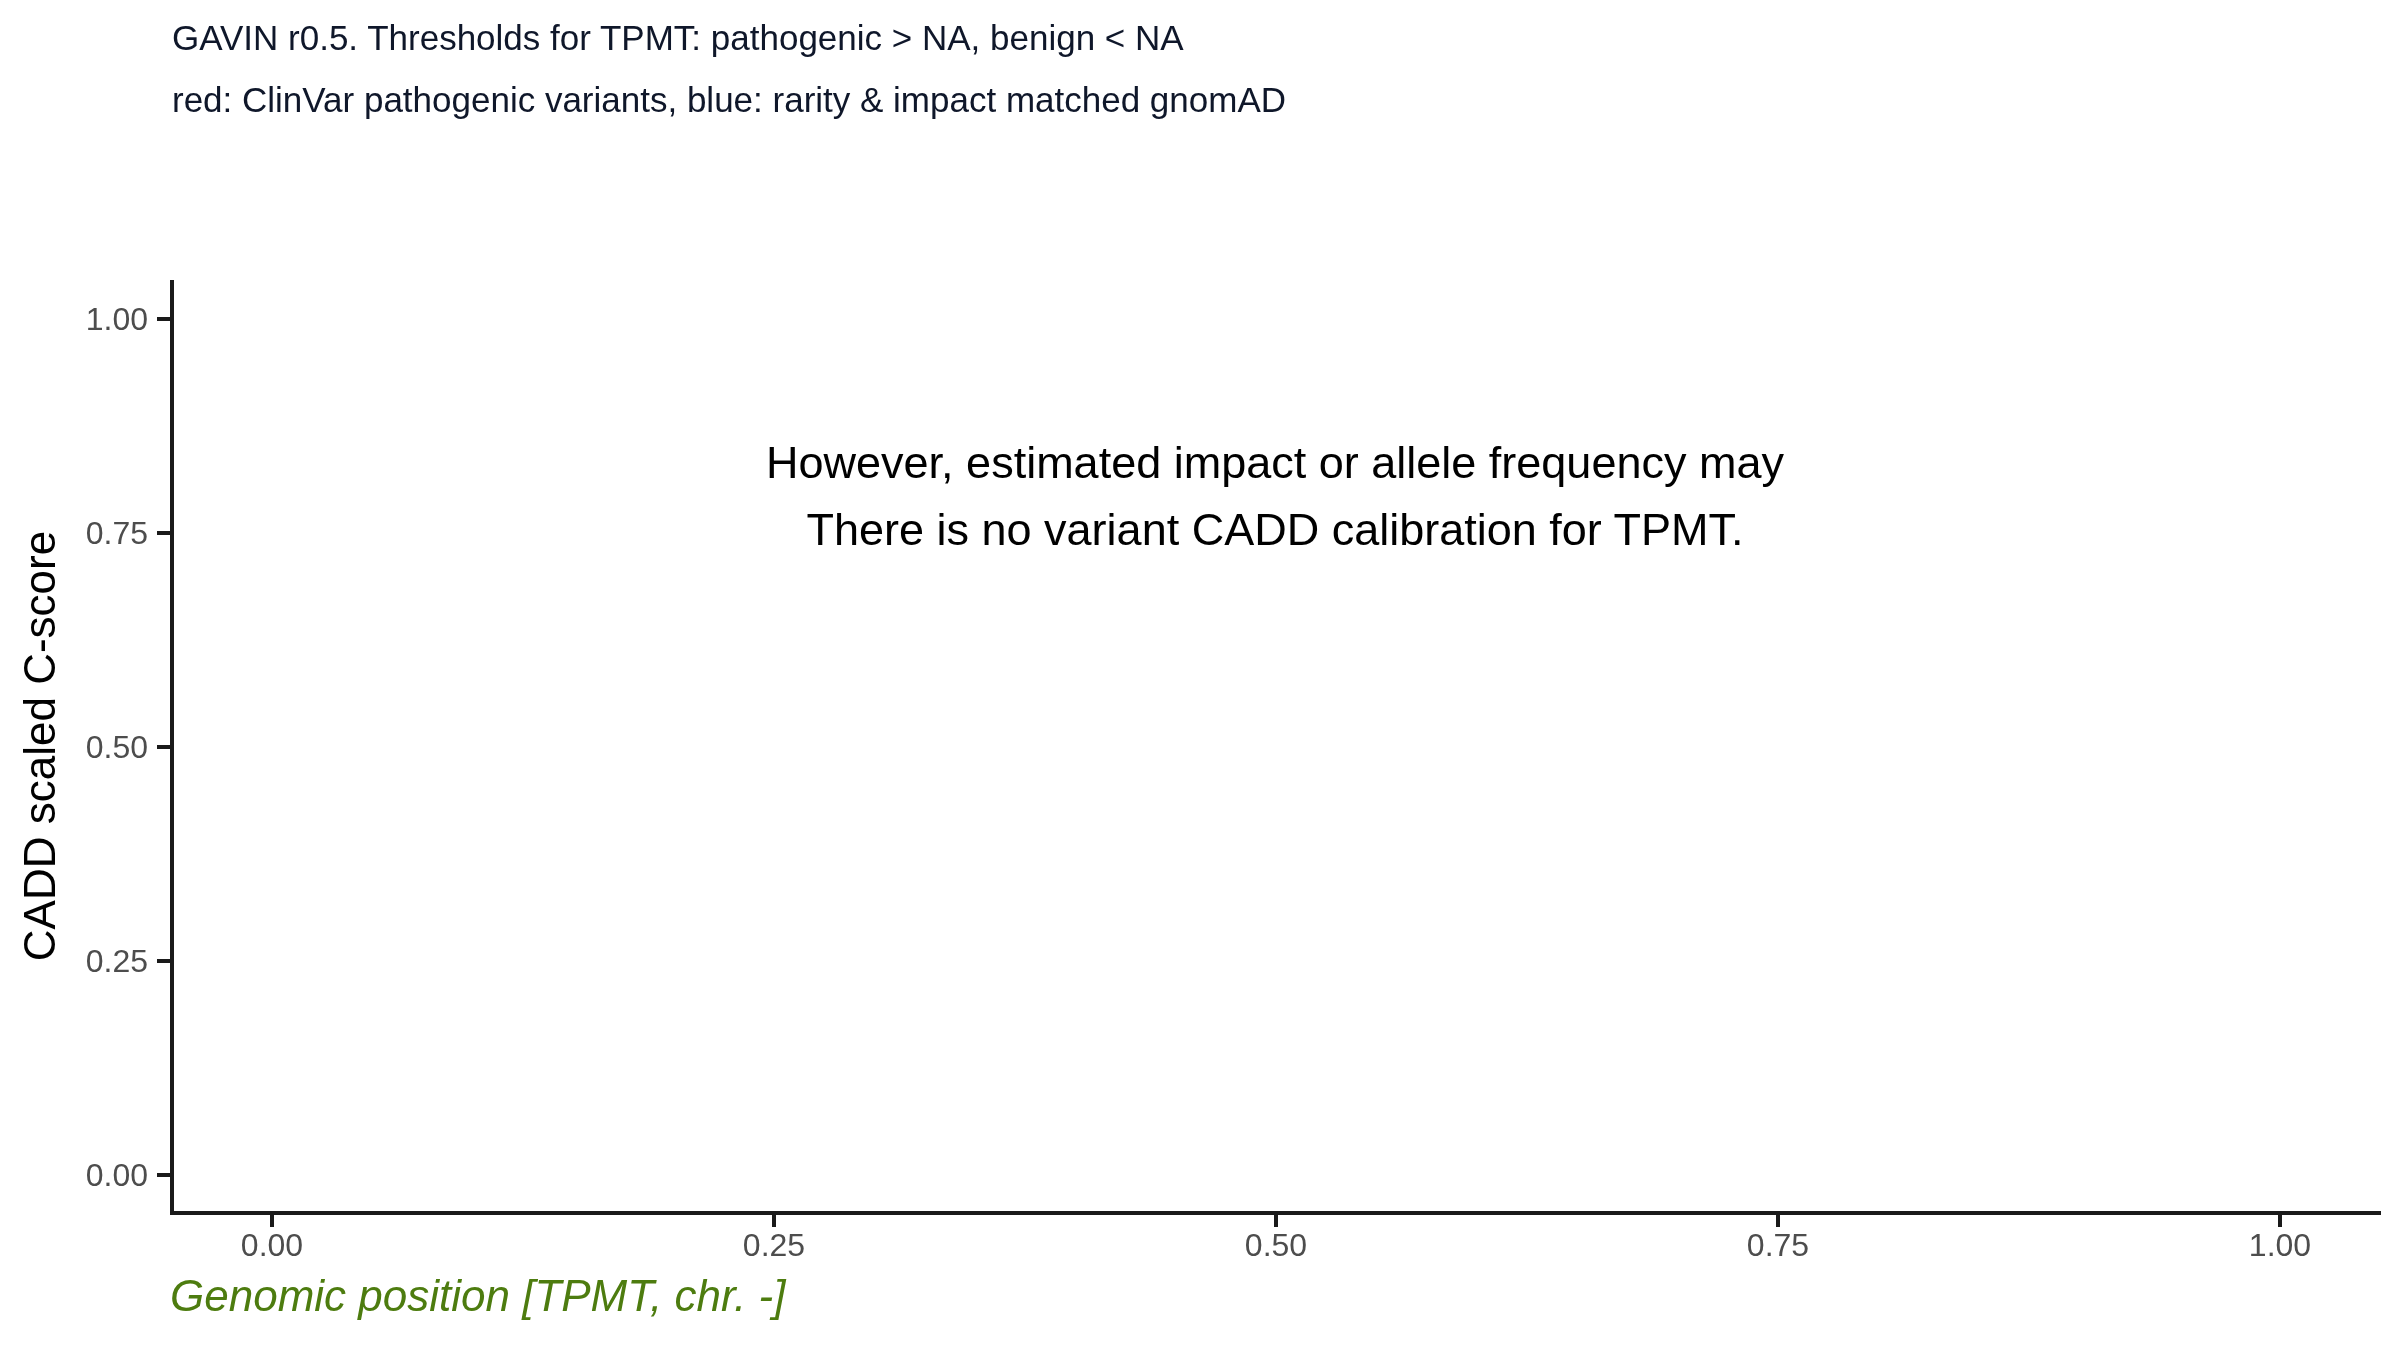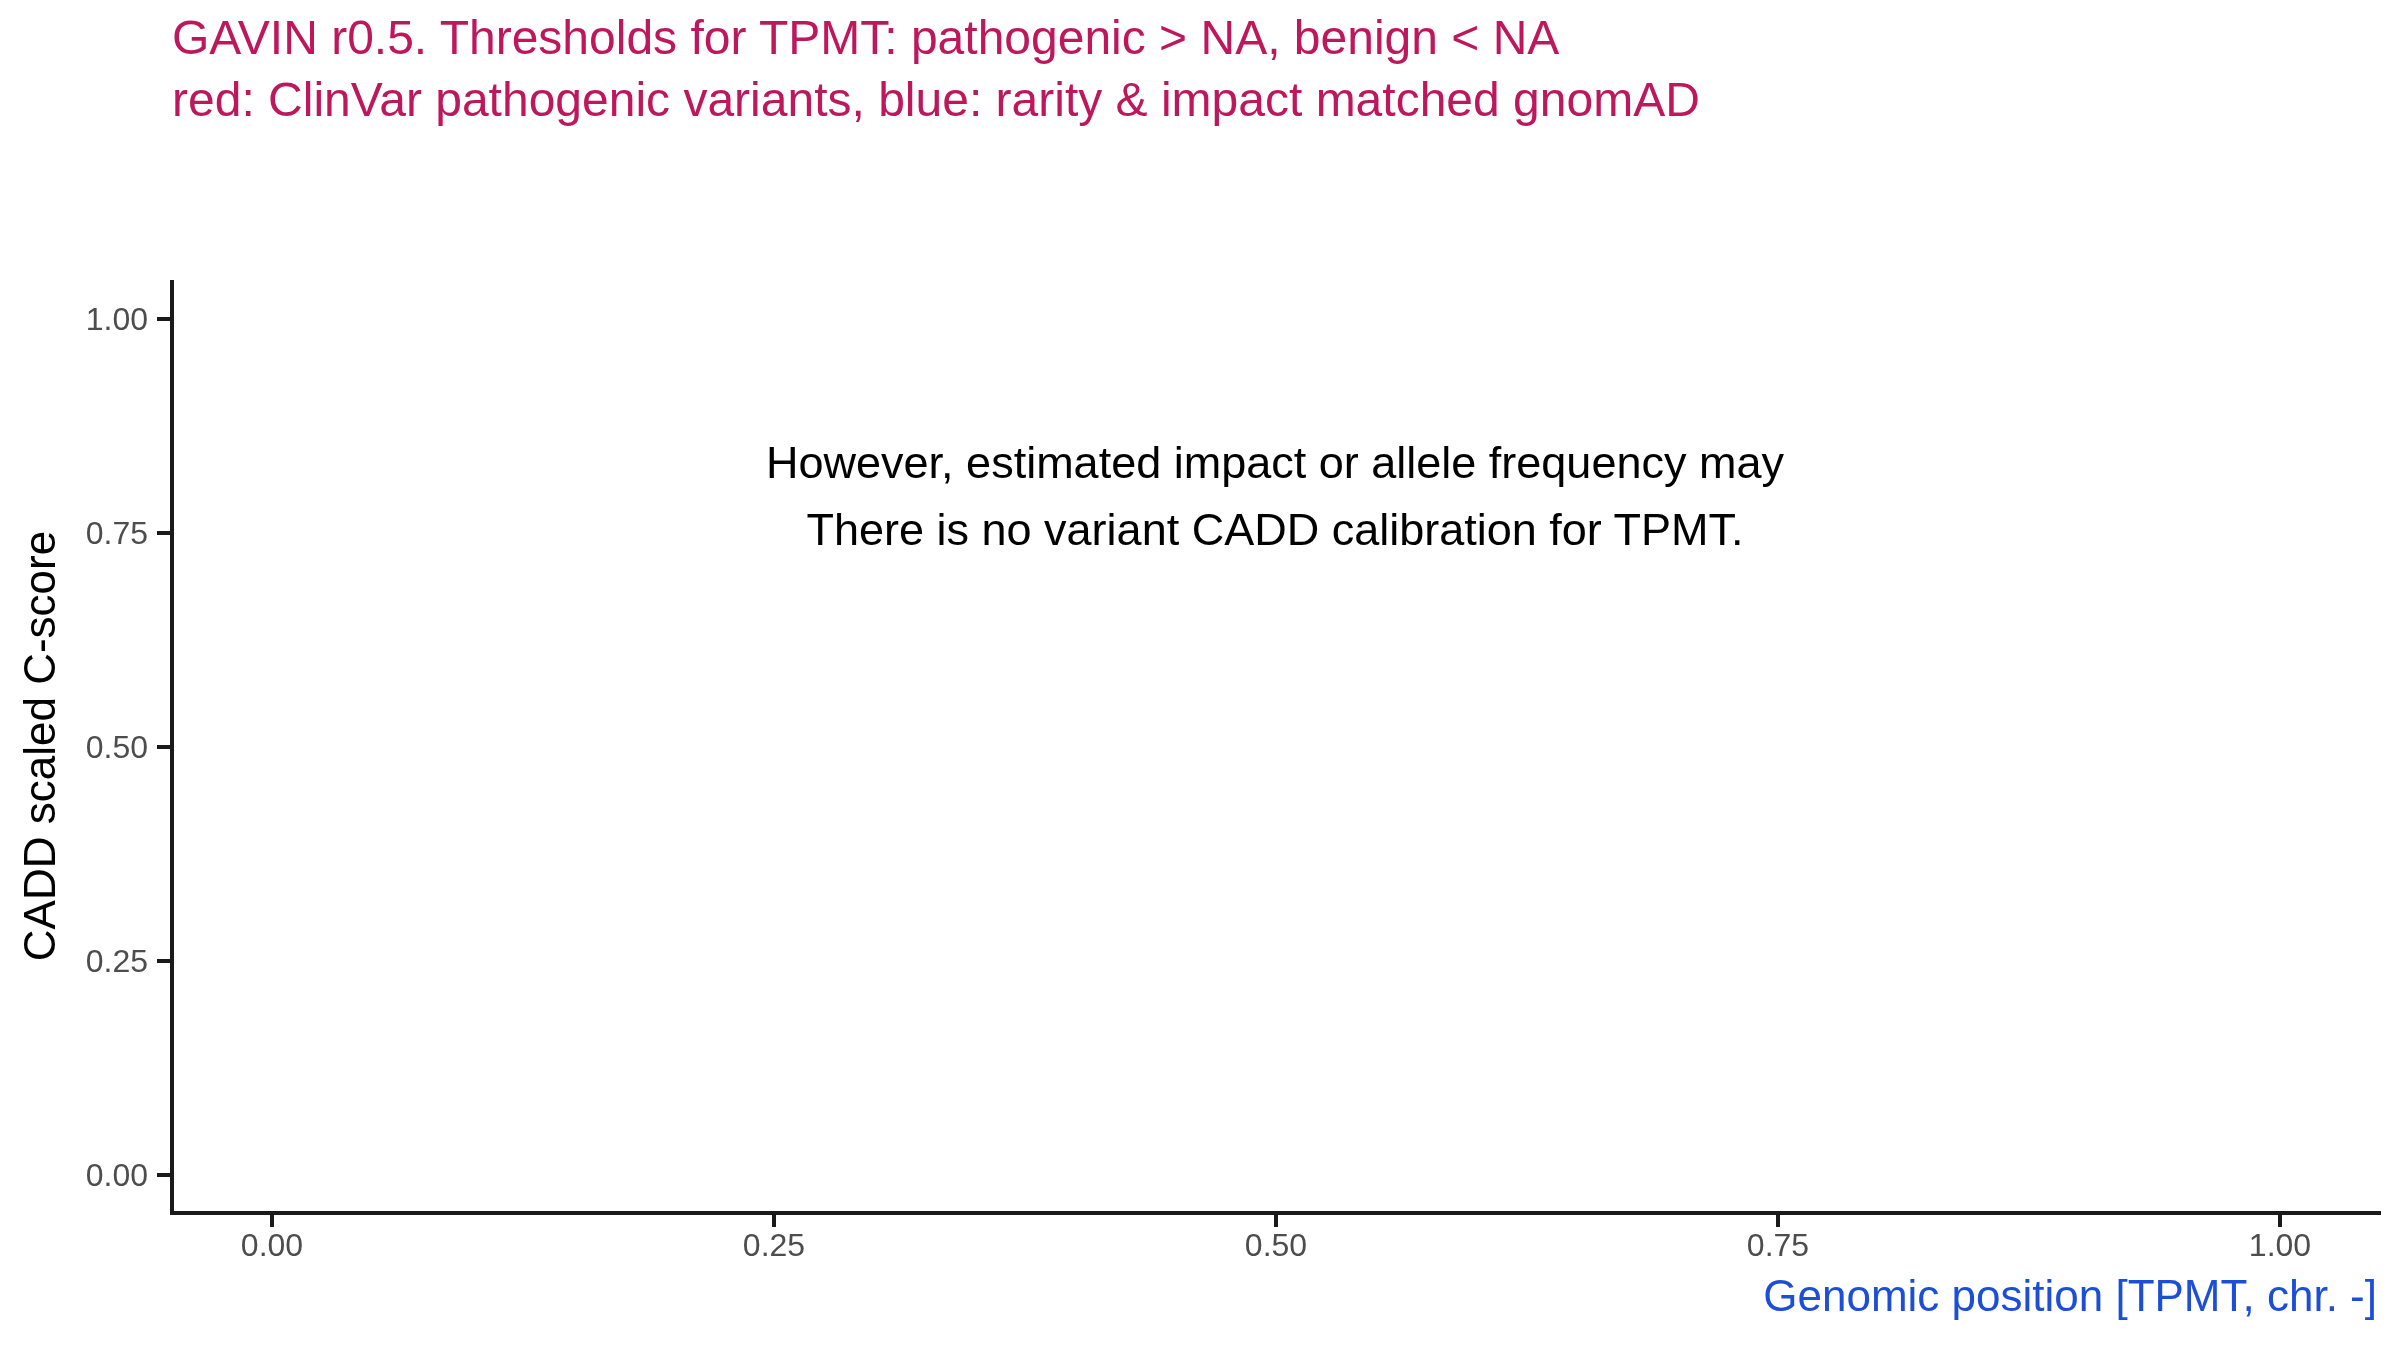--- a/index.html
+++ b/index.html
@@ -11,23 +11,23 @@
     font-family: "Liberation Sans", "DejaVu Sans", sans-serif;
     color: #000000;
     overflow: hidden;
   }
 
   
   .title-block {
     position: absolute;
     left: 172px;
     top: 7px;
-    font-size: 48px;
+    font-size: 35px;
     line-height: 62px;
-    color: #be185d;
+    color: #0f172a;
     white-space: nowrap;
   }
 
   
   .panel {
     position: absolute;
     left: 170px;
     top: 280px;
     width: 2207px;
     height: 931px;
@@ -84,24 +84,25 @@
     line-height: 38px;
     color: #4d4d4d;
   }
 
   
   .x-axis-title {
     position: absolute;
     left: 170px;
     top: 1271px;
     width: 2207px;
-    text-align: right;
+    text-align: left;
     font-size: 44px;
     line-height: 50px;
-    color: #1d4ed8;
+    color: #4d7c0f;
+    font-style: italic;
   }
   .y-axis-title {
     position: absolute;
     left: 40px;
     top: 746px;
     transform: translate(-50%, -50%) rotate(-90deg);
     white-space: nowrap;
     font-size: 44px;
     line-height: 50px;
     color: #000000;

